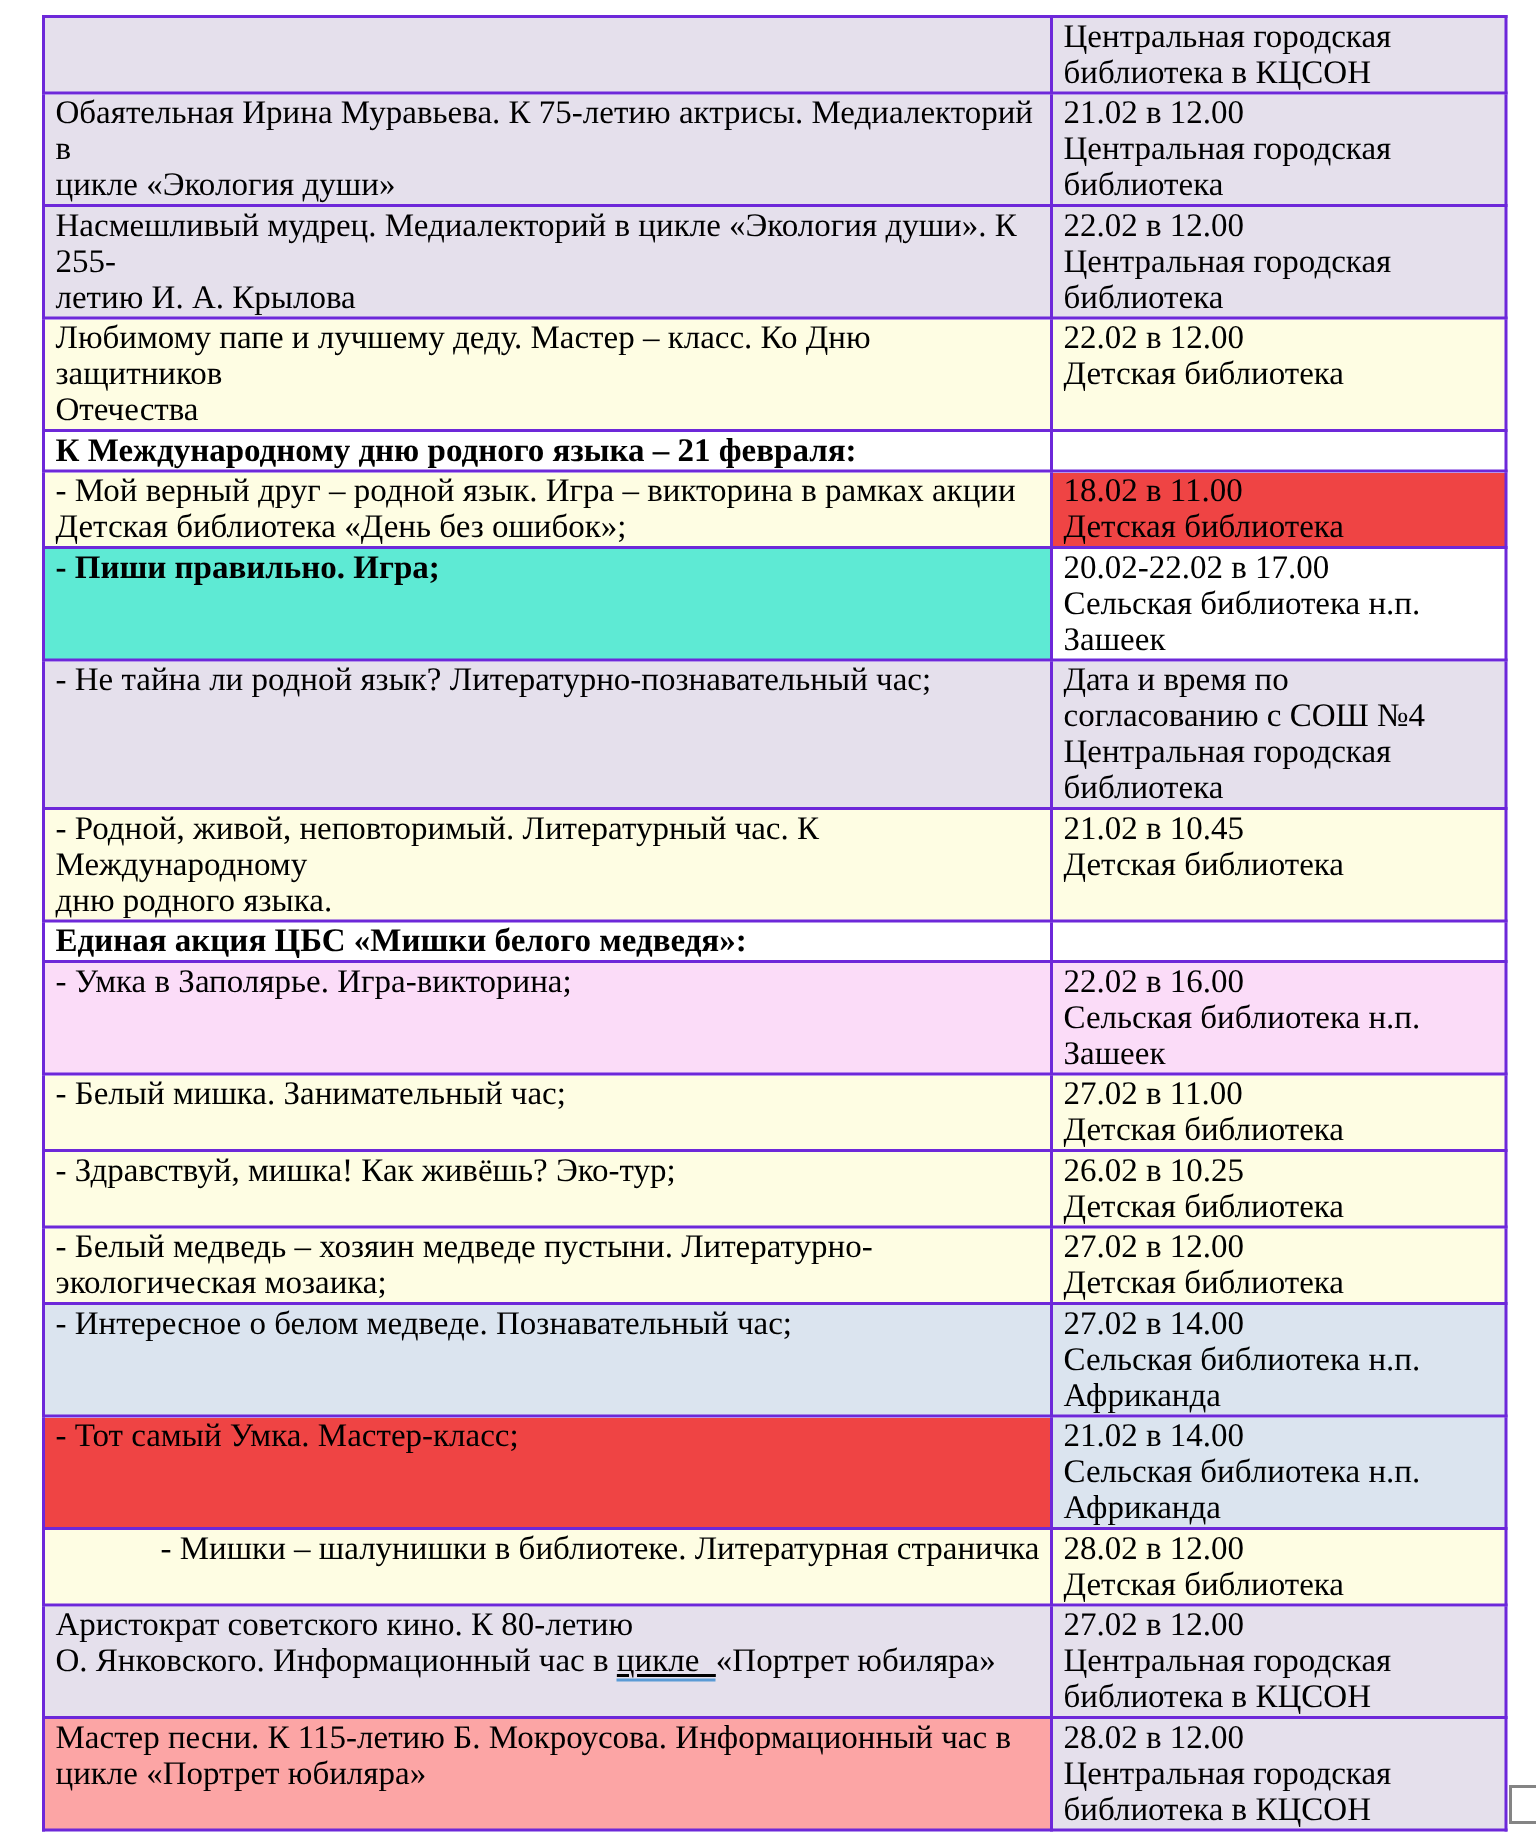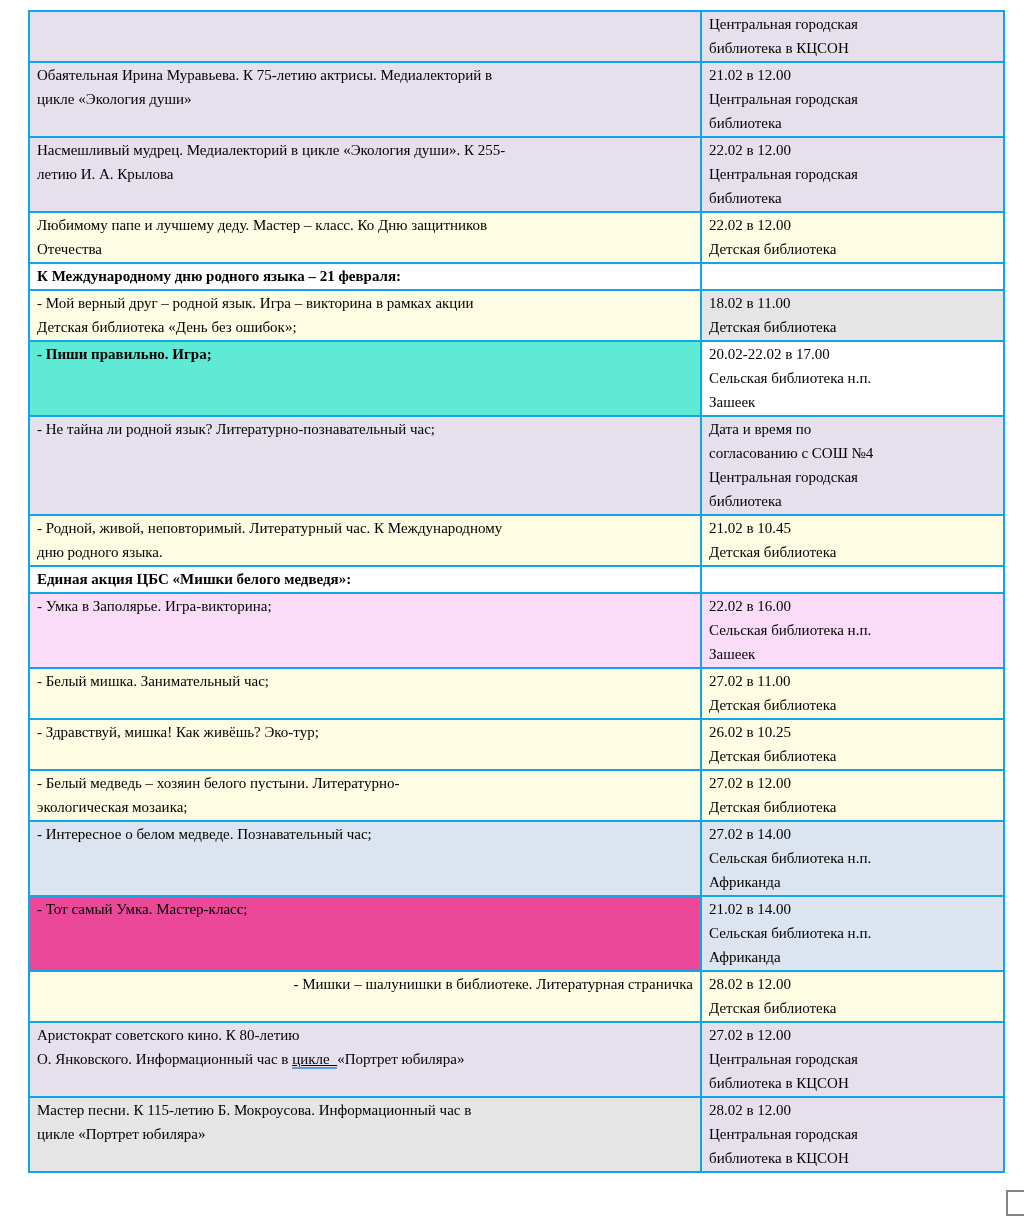--- a/index.html
+++ b/index.html
@@ -12,23 +12,23 @@
     position: relative;
     font-family: "Liberation Serif", "DejaVu Serif", serif;
   }
   table.schedule {
     border-collapse: collapse;
     table-layout: fixed;
     margin: 10px 0 0 28px;
     width: 975px;
   }
   td {
-    border: 2px solid #0ea5e9;
+    border: 2px solid #6d28d9;
     vertical-align: top;
-    font-size: 15px;
+    font-size: 22px;
     line-height: 24px;
     color: #000000;
     padding: 0 7px 1px 7px;
     white-space: pre-line;
     overflow: hidden;
   }
   td.bold { font-weight: bold; }
   .doc-link {
     text-decoration: underline;
     border-bottom: 2px solid #5b9bd5;
@@ -78,21 +78,21 @@
         <td class="schedule-cell" style="background: rgb(254, 253, 227);">22.02 в 12.00
 Детская библиотека</td>
       </tr>
       <tr>
         <td class="event-cell bold" style="background: rgb(255, 255, 255);">К Международному дню родного языка – 21 февраля:</td>
         <td class="schedule-cell" style="background: rgb(255, 255, 255);"></td>
       </tr>
       <tr>
         <td class="event-cell" style="background: rgb(254, 253, 227);">- Мой верный друг – родной язык. Игра – викторина в рамках акции
 Детская библиотека «День без ошибок»;</td>
-        <td class="schedule-cell" style="background: #e5e5e5;">18.02 в 11.00
+        <td class="schedule-cell" style="background: #ef4444;">18.02 в 11.00
 Детская библиотека</td>
       </tr>
       <tr>
         <td class="event-cell" style="background: #5eead4; font-weight: bold;">- Пиши правильно. Игра;</td>
         <td class="schedule-cell" style="background: rgb(255, 255, 255);">20.02-22.02 в 17.00
 Сельская библиотека н.п.
 Зашеек</td>
       </tr>
       <tr>
         <td class="event-cell" style="background: rgb(229, 224, 236);">- Не тайна ли родной язык? Литературно-познавательный час;</td>
@@ -121,52 +121,52 @@
         <td class="event-cell" style="background: rgb(254, 253, 227);">- Белый мишка. Занимательный час;</td>
         <td class="schedule-cell" style="background: rgb(254, 253, 227);">27.02 в 11.00
 Детская библиотека</td>
       </tr>
       <tr>
         <td class="event-cell" style="background: rgb(254, 253, 227);">- Здравствуй, мишка! Как живёшь? Эко-тур;</td>
         <td class="schedule-cell" style="background: rgb(254, 253, 227);">26.02 в 10.25
 Детская библиотека</td>
       </tr>
       <tr>
-        <td class="event-cell" style="background: rgb(254, 253, 227);">- Белый медведь – хозяин белого пустыни. Литературно-
+        <td class="event-cell" style="background: rgb(254, 253, 227);">- Белый медведь – хозяин медведе пустыни. Литературно-
 экологическая мозаика;</td>
         <td class="schedule-cell" style="background: rgb(254, 253, 227);">27.02 в 12.00
 Детская библиотека</td>
       </tr>
       <tr>
         <td class="event-cell" style="background: rgb(219, 228, 239);">- Интересное о белом медведе. Познавательный час;</td>
         <td class="schedule-cell" style="background: rgb(219, 228, 239);">27.02 в 14.00
 Сельская библиотека н.п.
 Африканда</td>
       </tr>
       <tr>
-        <td class="event-cell" style="background: #ec4899; margin-left: 43px;">- Тот самый Умка. Мастер-класс;</td>
+        <td class="event-cell" style="background: #ef4444; margin-left: 43px;">- Тот самый Умка. Мастер-класс;</td>
         <td class="schedule-cell" style="background: rgb(219, 228, 239);">21.02 в 14.00
 Сельская библиотека н.п.
 Африканда</td>
       </tr>
       <tr>
         <td class="event-cell" style="background: rgb(254, 253, 227); text-align: right;">- Мишки – шалунишки в библиотеке. Литературная страничка</td>
         <td class="schedule-cell" style="background: rgb(254, 253, 227);">28.02 в 12.00
 Детская библиотека</td>
       </tr>
       <tr>
         <td class="event-cell" style="background: rgb(229, 224, 236);"><span>Аристократ советского кино. К 80-летию
 О. Янковского. Информационный час в </span><span class="doc-link" style="border-bottom-color: rgb(91, 155, 213); margin-top: 24px;">цикле &nbsp;</span><span>«Портрет юбиляра»
 &nbsp;</span></td>
         <td class="schedule-cell" style="background: rgb(229, 224, 236);">27.02 в 12.00
 Центральная городская
 библиотека в КЦСОН</td>
       </tr>
       <tr>
-        <td class="event-cell" style="background: #e5e5e5;">Мастер песни. К 115-летию Б. Мокроусова. Информационный час в
+        <td class="event-cell" style="background: #fca5a5;">Мастер песни. К 115-летию Б. Мокроусова. Информационный час в
 цикле «Портрет юбиляра»</td>
         <td class="schedule-cell" style="background: rgb(229, 224, 236);">28.02 в 12.00
 Центральная городская
 библиотека в КЦСОН</td>
       </tr>
     </tbody>
 </table>
 
 <div class="partial-cell"></div>
 

